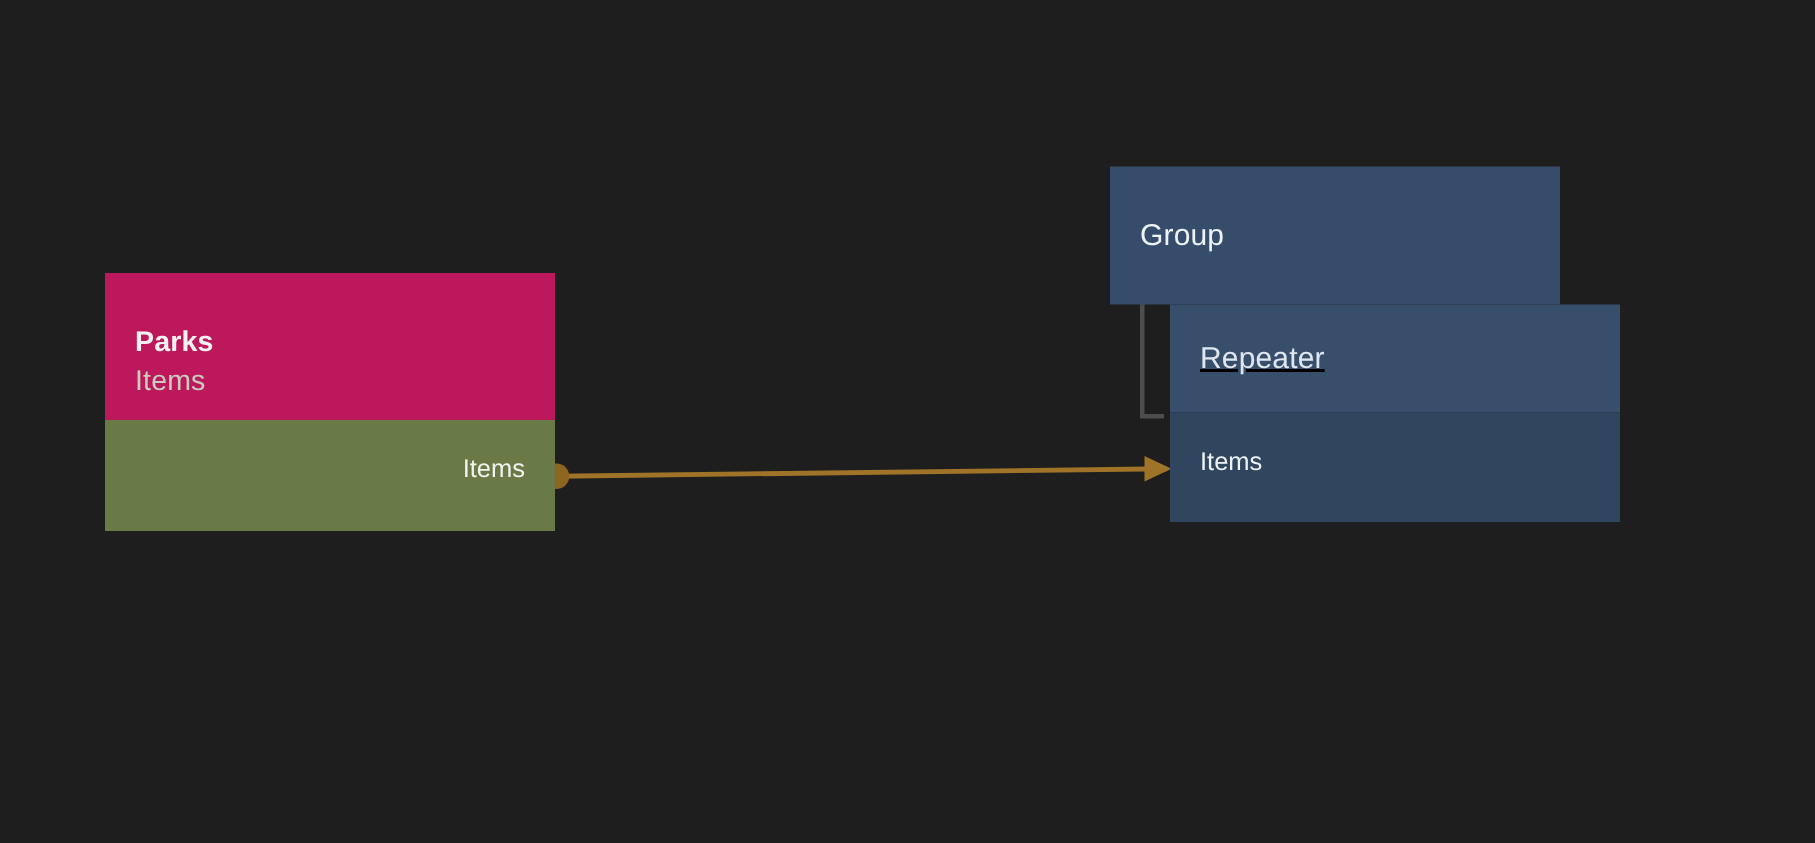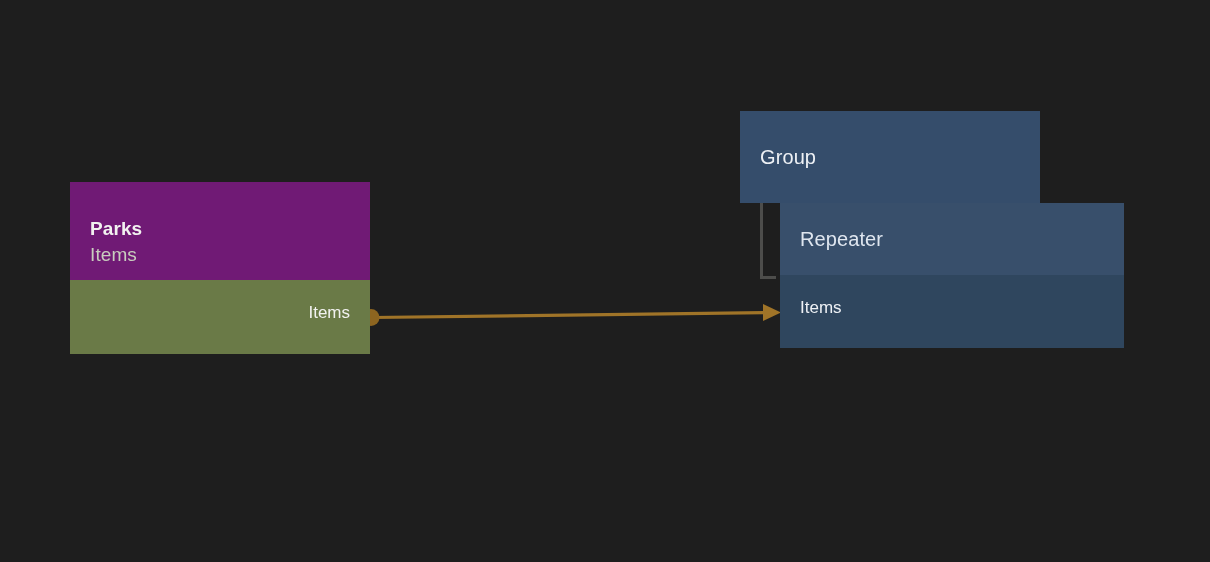--- a/index.html
+++ b/index.html
@@ -36,21 +36,21 @@
   .node-body {
     box-sizing: border-box;
     width: 100%;
     position: relative;
   }
 
   
   .node-green { left: 70px; top: 182px; width: 300px; height: 172px; }
   .node-green .node-header {
     height: 98px;
-    background: #701a75;
+    background: #be185d;
     padding: 22px 10px 0 20px;
   }
   .node-green .node-body {
     height: 74px;
     background: #6a7a47;
   }
   .title-main {
     color: #f2f2f0;
     font-size: 19px;
     font-weight: bold;
@@ -85,21 +85,21 @@
   }
   .title-group {
     color: #eef1f5;
     font-size: 20px;
     font-weight: normal;
     line-height: 26px;
     letter-spacing: 0.1px;
   }
 
   
-  .node-repeater { left: 780px; top: 203px; width: 344px; height: 145px; }
+  .node-repeater { left: 780px; top: 203px; width: 300px; height: 145px; text-decoration: underline; }
   .node-repeater .node-header {
     height: 72px;
     background: #384f6b;
     padding: 0 0 0 20px;
     justify-content: center;
   }
   .node-repeater .node-body {
     height: 73px;
     background: #2f465e;
   }

